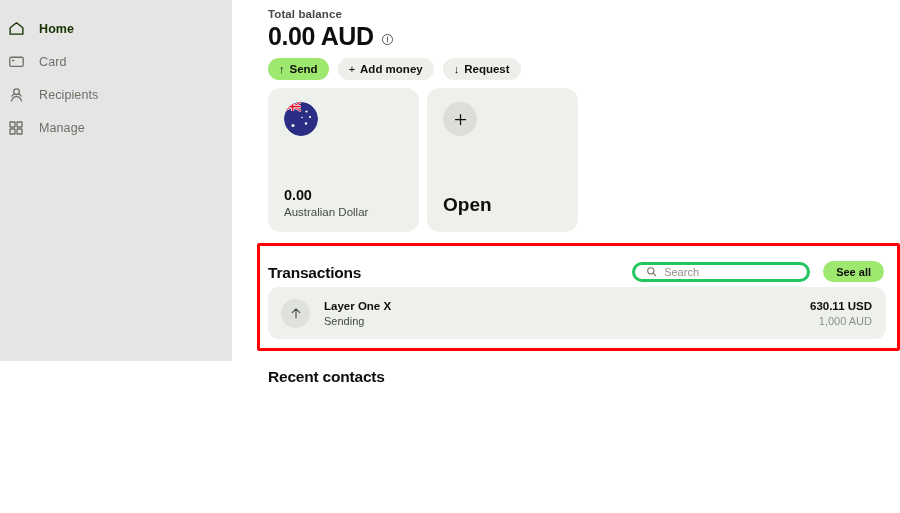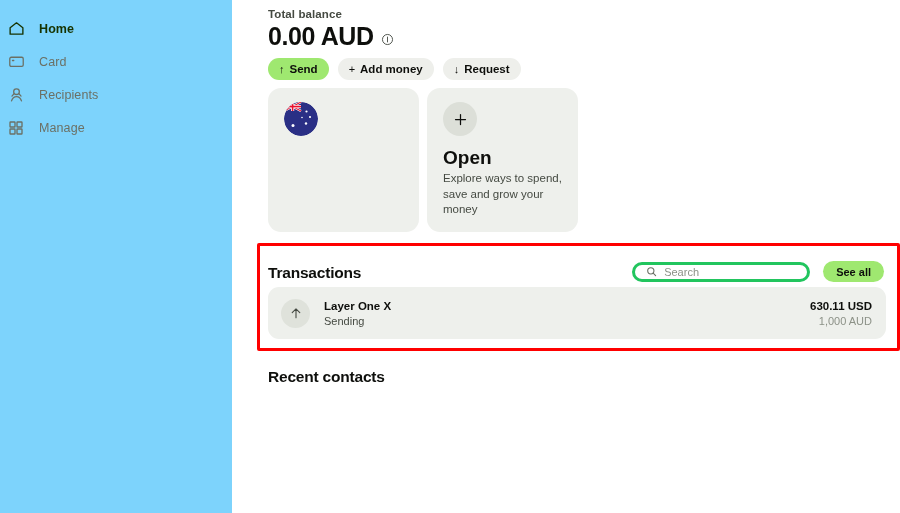--- a/index.html
+++ b/index.html
@@ -16,22 +16,22 @@
     width: 900px;
     height: 513px;
     background: #ffffff;
   }
 
   
   .sidebar {
     position: absolute;
     left: 0; top: 0;
     width: 232px;
-    height: 513px;
-    background: #7dd3fc;
+    height: 361px;
+    background: #e5e5e5;
     padding-top: 12px;
   }
   .nav-item {
     display: flex;
     align-items: center;
     height: 33px;
     padding-left: 6px;
     gap: 13px;
     cursor: pointer;
   }
@@ -442,34 +442,34 @@
               <rect x="7.8" y="0" width="1.6" height="9" fill="#e8112d"></rect>
               <rect x="0" y="3.7" width="17" height="1.7" fill="#e8112d"></rect>
             </g>
             <circle cx="9" cy="23.5" r="1.5" fill="#fff"></circle>
             <circle cx="22.5" cy="9.5" r="1.1" fill="#fff"></circle>
             <circle cx="26" cy="15" r="1.1" fill="#fff"></circle>
             <circle cx="22" cy="21.5" r="1.2" fill="#fff"></circle>
             <circle cx="18" cy="15.5" r="0.8" fill="#fff"></circle>
           </svg>
         </div>
+        <div class="card-bottom">
+          <div class="card-amount">0.00</div>
+          <div class="card-sub">Australian Dollar</div>
+        </div>
       </div>
 
       <div class="acct-card">
         <div class="plus-circle">
           <svg width="15" height="15" viewBox="0 0 24 24" stroke="#0e0f0c" stroke-width="2" stroke-linecap="round">
             <path d="M12 4v16M4 12h16"></path>
           </svg>
         </div>
         <div class="card-bottom">
           <div class="card-title">Open</div>
-          <div class="card-desc">
-            <div>Explore ways to spend,</div>
-            <div>save and grow your money</div>
-          </div>
         </div>
       </div>
 
     </div>
 
     <div class="tx-highlight"></div>
 
     <section class="tx-section">
       <div class="tx-head">
         <div class="tx-title">Transactions</div>

